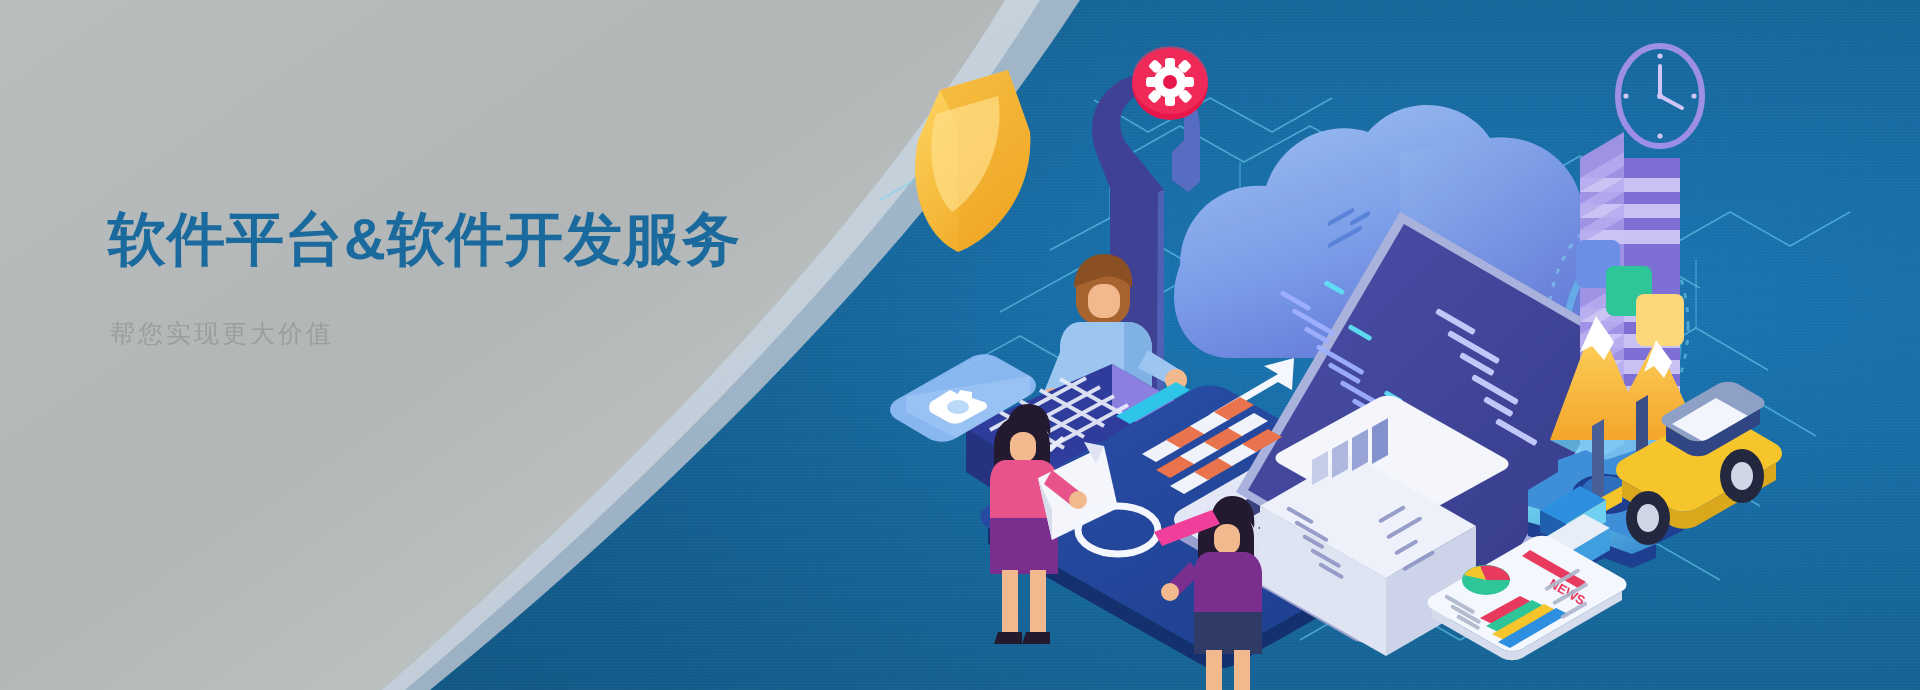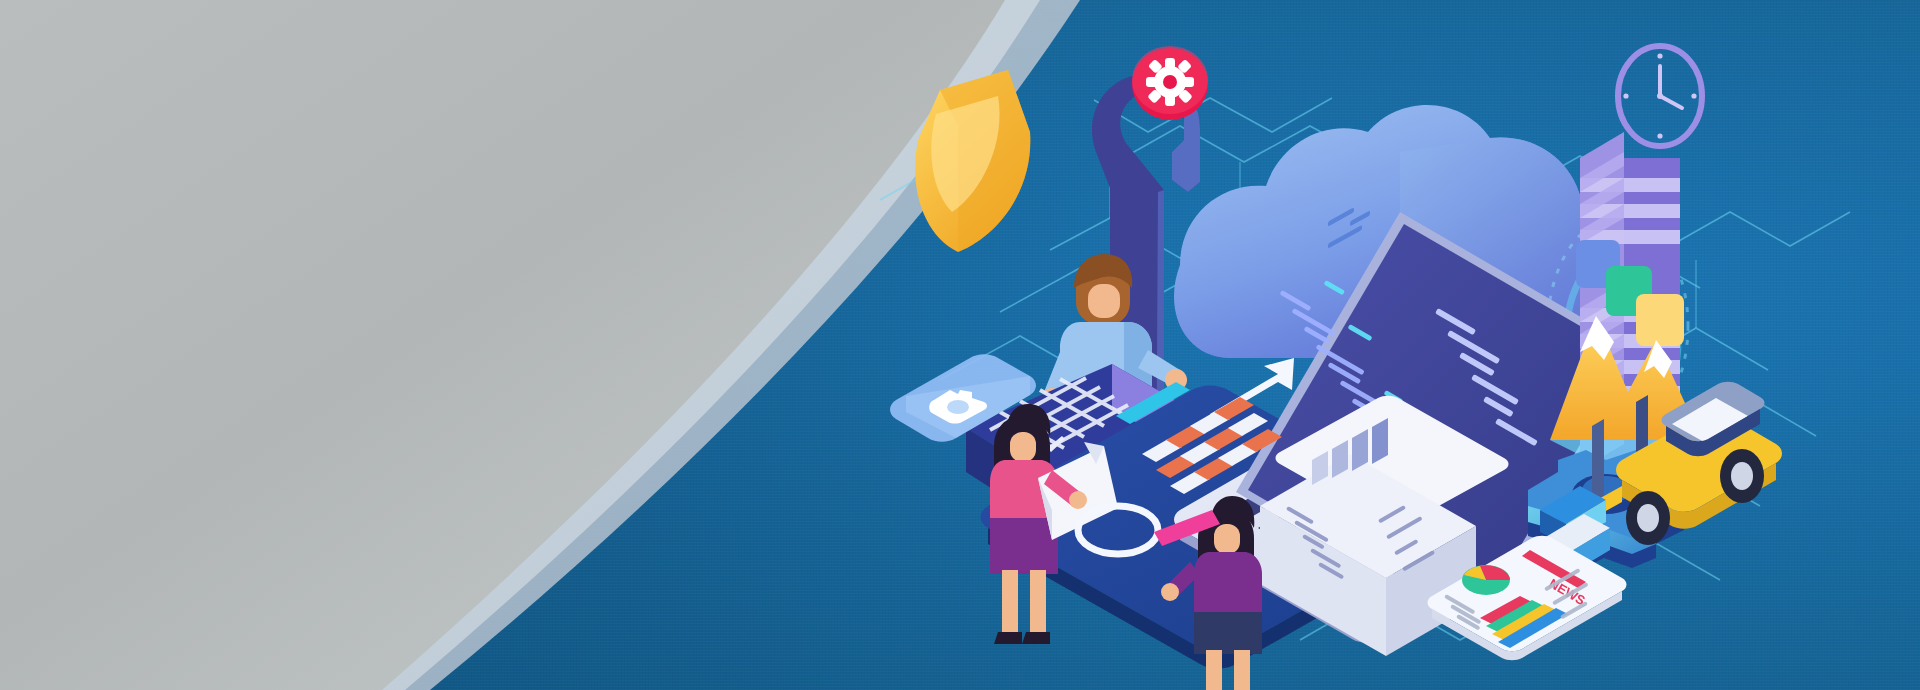--- a/index.html
+++ b/index.html
@@ -94,20 +94,24 @@
       </defs>
 
       <path d="M0,0 L1080,0 C 930,230 700,470 430,690 L0,690 Z" fill="url(#gBand1)" opacity="0.85"></path>
 
       <path d="M0,0 L1040,0 C 900,225 675,462 405,690 L0,690 Z" fill="url(#gBand2)" opacity="0.95"></path>
 
       <path d="M0,0 L1005,0 C 872,220 650,455 382,690 L0,690 Z" fill="url(#gGray)"></path>
     </svg>
   </div>
 
+  <div class="copy">
+    <h1 class="headline">软件平台&amp;软件开发服务</h1>
+    <p class="subline">帮您实现更大价值</p>
+  </div>
 
   <div class="art">
     <svg viewBox="0 0 1040 650" preserveAspectRatio="xMidYMid meet">
       <defs>
         <linearGradient id="cloudG" x1="0" y1="0" x2="0.6" y2="1">
           <stop offset="0%" stop-color="#9fc2f2"></stop>
           <stop offset="55%" stop-color="#7c9ee8"></stop>
           <stop offset="100%" stop-color="#5f74d6"></stop>
         </linearGradient>
         <linearGradient id="cloudG2" x1="0" y1="0" x2="1" y2="1">

